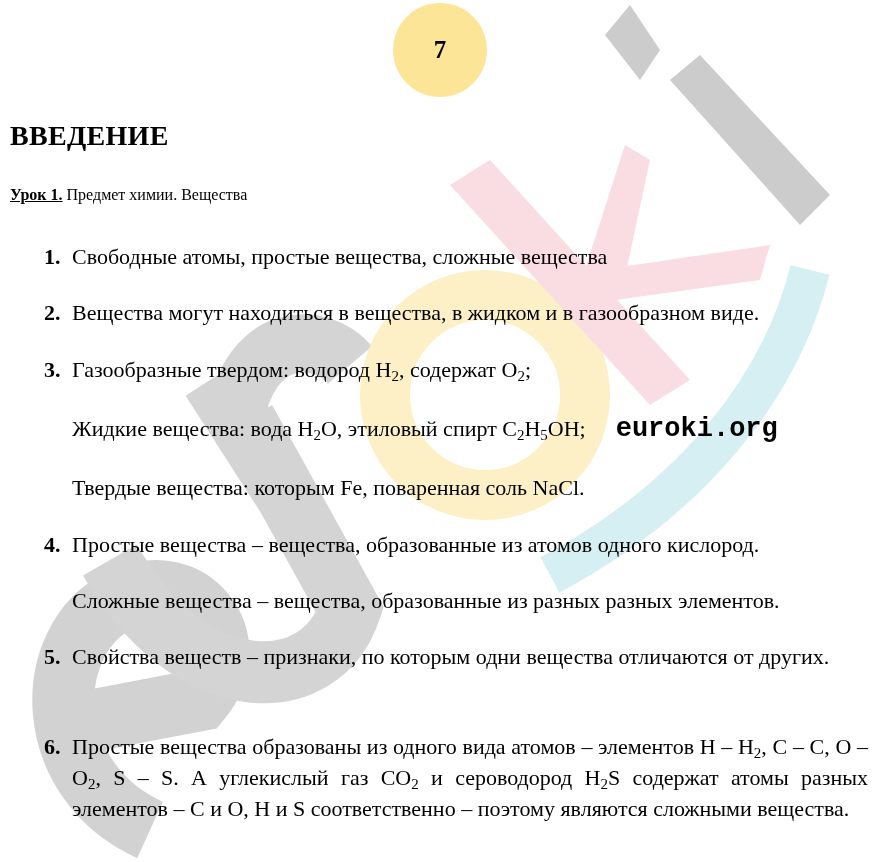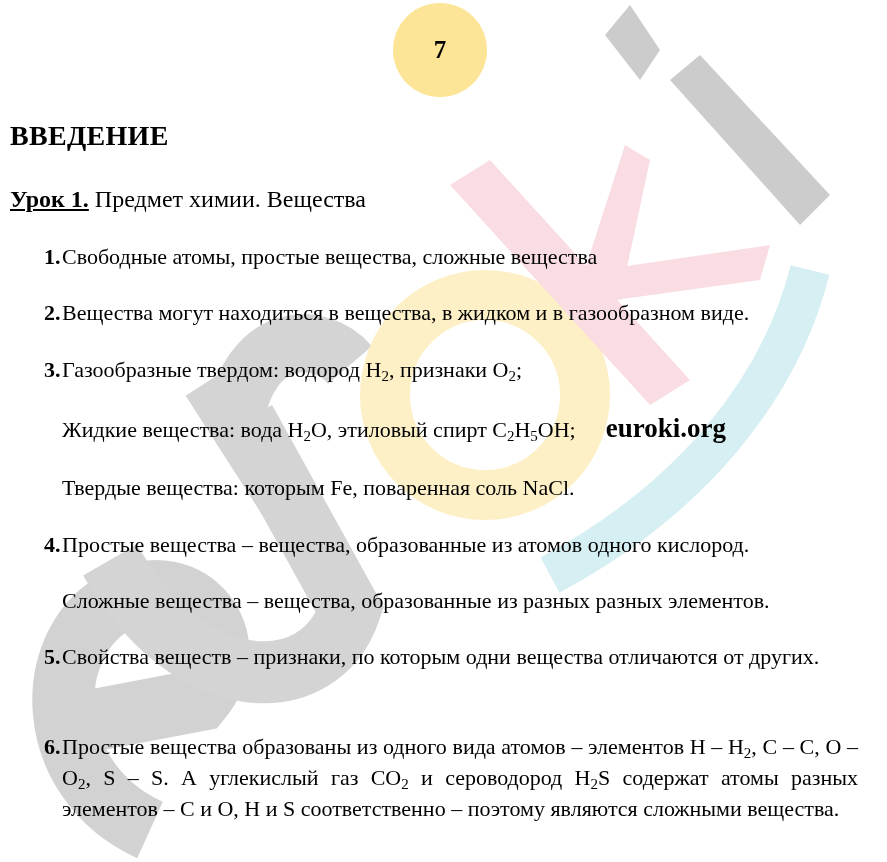--- a/index.html
+++ b/index.html
@@ -8,29 +8,29 @@
 
   .watermark { position: absolute; left: 0; top: 0; width: 887px; height: 862px; z-index: 0; pointer-events: none; }
 
   .page-badge { position: absolute; left: 393px; top: 3px; width: 94px; height: 94px; border-radius: 50%;
                 background: #fde597; display: flex; align-items: center; justify-content: center; z-index: 1; }
   .page-badge span { font-weight: bold; font-size: 25px; }
 
   .content { position: absolute; left: 0; top: 0; width: 887px; z-index: 2; }
 
   .section-title { position: absolute; left: 10px; top: 120px; font-size: 28px; font-weight: bold; letter-spacing: 0.3px; }
-  .lesson { position: absolute; left: 10px; top: 186px; font-size: 24px; }
+  .lesson { position: absolute; left: 10px; top: 186px; font-size: 16px; }
   .lesson .lesson-num { font-weight: bold; text-decoration: underline; }
 
   .item { position: absolute; left: 44px; font-size: 22px; line-height: 31px; }
   .item .num { position: absolute; left: 0; top: 0; font-weight: bold; }
-  .item .text { position: absolute; left: 18px; top: 0; white-space: nowrap; }
+  .item .text { position: absolute; left: 28px; top: 0; white-space: nowrap; }
   .item .text.just { white-space: normal; width: 796px; text-align: justify; text-align-last: left; }
   .sub { font-size: 15px; vertical-align: -4px; line-height: 0; }
-  .brand { font-family: Liberation Serif, serif; font-weight: bold; font-size: 27px; margin-left: 30px; margin-top: 36px; }
+  .brand { font-family: Liberation Mono, monospace; font-weight: bold; font-size: 27px; margin-left: 30px; margin-top: 36px; }
 </style>
 </head>
 <body>
 
 <svg class="watermark" viewBox="0 0 887 862" xmlns="http://www.w3.org/2000/svg">
 
   <path d="M150,830 C40,780 40,640 120,600 C190,565 250,640 200,700 L95,720" fill="none" stroke="#d2d2d2" stroke-width="62" stroke-linecap="butt"></path>
 
   <path d="M110,560 C190,700 320,700 350,610 L245,420" fill="none" stroke="#d4d4d4" stroke-width="62"></path>
 
@@ -69,21 +69,21 @@
     <span class="text">Свободные атомы, простые вещества, сложные вещества</span>
   </div>
 
   <div class="item" style="top:297px">
     <span class="num">2.</span>
     <span class="text">Вещества могут находиться в вещества, в жидком и в газообразном виде.</span>
   </div>
 
   <div class="item" style="top:354px">
     <span class="num">3.</span>
-    <span class="text"><span>Газообразные твердом: водород H</span><span class="sub">2</span><span>, признаки O</span><span class="sub">2</span><span>;</span></span>
+    <span class="text"><span>Газообразные твердом: водород H</span><span class="sub">2</span><span>, содержат O</span><span class="sub">2</span><span>;</span></span>
   </div>
   <div class="item" style="top:413px">
     <span class="text"><span>Жидкие вещества: вода H</span><span class="sub">2</span><span>O, этиловый спирт C</span><span class="sub">2</span><span>H</span><span class="sub">5</span><span>OH;</span><span class="brand">euroki.org</span></span>
   </div>
   <div class="item" style="top:472px">
     <span class="text">Твердые вещества: которым Fe, поваренная соль NaCl.</span>
   </div>
 
   <div class="item" style="top:529px">
     <span class="num">4.</span>

